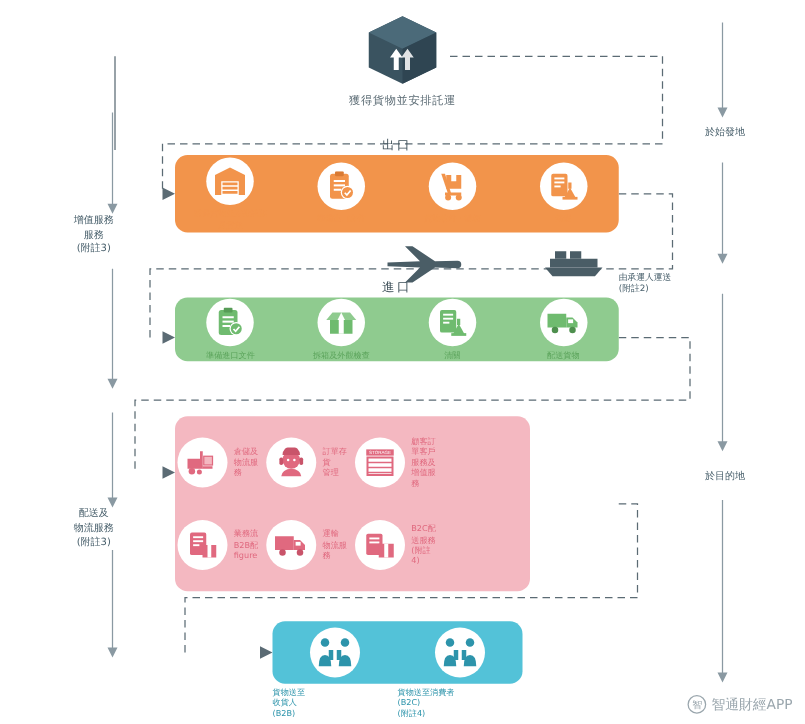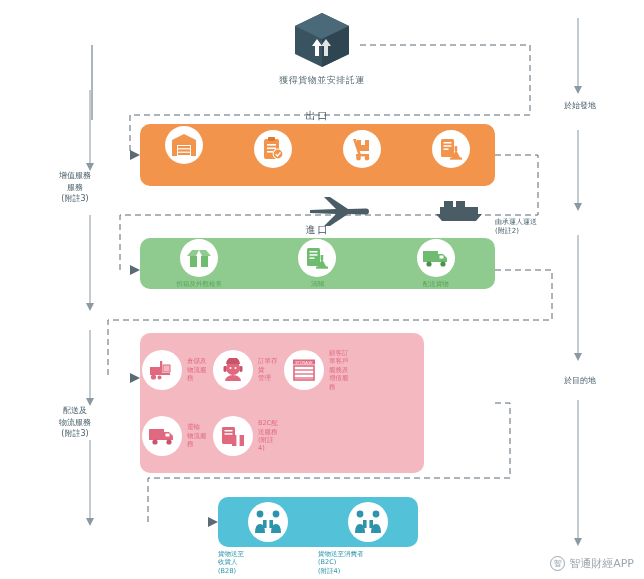--- a/index.html
+++ b/index.html
@@ -238,20 +238,37 @@
         <div class="txt">清關</div>
       </div>
     </div>
   </div>
 
   <div class="band import">
     <div class="label-above">進口</div>
     <div class="cells">
       <div class="cell">
         <div class="ic">
+          <svg width="22" height="24" viewBox="0 0 22 24">
+              <rect x="2" y="2" width="15" height="20" rx="2" fill="#6fbb6f"></rect>
+              <rect x="6" y="0" width="7" height="4" rx="1" fill="#579c57"></rect>
+              <g fill="#fff">
+                <rect x="5" y="7" width="9" height="1.6"></rect>
+                <rect x="5" y="10.5" width="9" height="1.6"></rect>
+                <rect x="5" y="14" width="6" height="1.6"></rect>
+              </g>
+              <circle cx="16" cy="17" r="5.4" fill="#fff"></circle>
+              <circle cx="16" cy="17" r="4.4" fill="#6fbb6f"></circle>
+              <path d="M13.8 17.2 l1.7 1.8 l3 -3.6" stroke="#fff" stroke-width="1.4" fill="none"></path>
+            </svg>
+        </div>
+        <div class="txt">準備進口文件</div>
+      </div>
+      <div class="cell">
+        <div class="ic">
           <svg width="26" height="22" viewBox="0 0 26 22">
               <path d="M4 9 h18 v11 h-18 z" fill="#6fbb6f"></path>
               <path d="M1 9 l5 -6 h7 l-3 6 z" fill="#8fcb8f"></path>
               <path d="M25 9 l-5 -6 h-7 l3 6 z" fill="#8fcb8f"></path>
               <rect x="11" y="9" width="4" height="11" fill="#fff"></rect>
             </svg>
         </div>
         <div class="txt">拆箱及外觀檢查</div>
       </div>
       <div class="cell">
@@ -329,20 +346,36 @@
               </g>
             </svg>
         </div>
         <div class="txt">顧客訂單客戶服務及
 增值服務</div>
       </div>
       <div class="gcell"></div>
 
       <div class="gcell">
         <div class="ic">
+          <svg width="24" height="24" viewBox="0 0 24 24">
+              <rect x="2" y="2" width="13" height="18" rx="1.5" fill="#e0697f"></rect>
+              <g fill="#fff">
+                <rect x="4.5" y="5" width="8" height="1.5"></rect>
+                <rect x="4.5" y="8.2" width="8" height="1.5"></rect>
+                <rect x="4.5" y="11.4" width="5" height="1.5"></rect>
+              </g>
+              <rect x="12" y="12" width="11" height="10" fill="#e0697f"></rect>
+              <rect x="16" y="12" width="3" height="10" fill="#fff"></rect>
+            </svg>
+        </div>
+        <div class="txt">業務流
+B2B配figure</div>
+      </div>
+      <div class="gcell">
+        <div class="ic">
           <svg width="28" height="20" viewBox="0 0 28 20">
               <rect x="1" y="3" width="15" height="11" fill="#e0697f"></rect>
               <path d="M16 6 h5 l4 4 v4 h-9 z" fill="#e0697f"></path>
               <rect x="17.5" y="7.5" width="4" height="3" fill="#fff"></rect>
               <circle cx="7" cy="16" r="2.6" fill="#c9546a"></circle>
               <circle cx="21" cy="16" r="2.6" fill="#c9546a"></circle>
             </svg>
         </div>
         <div class="txt">運輸
 物流服務</div>

